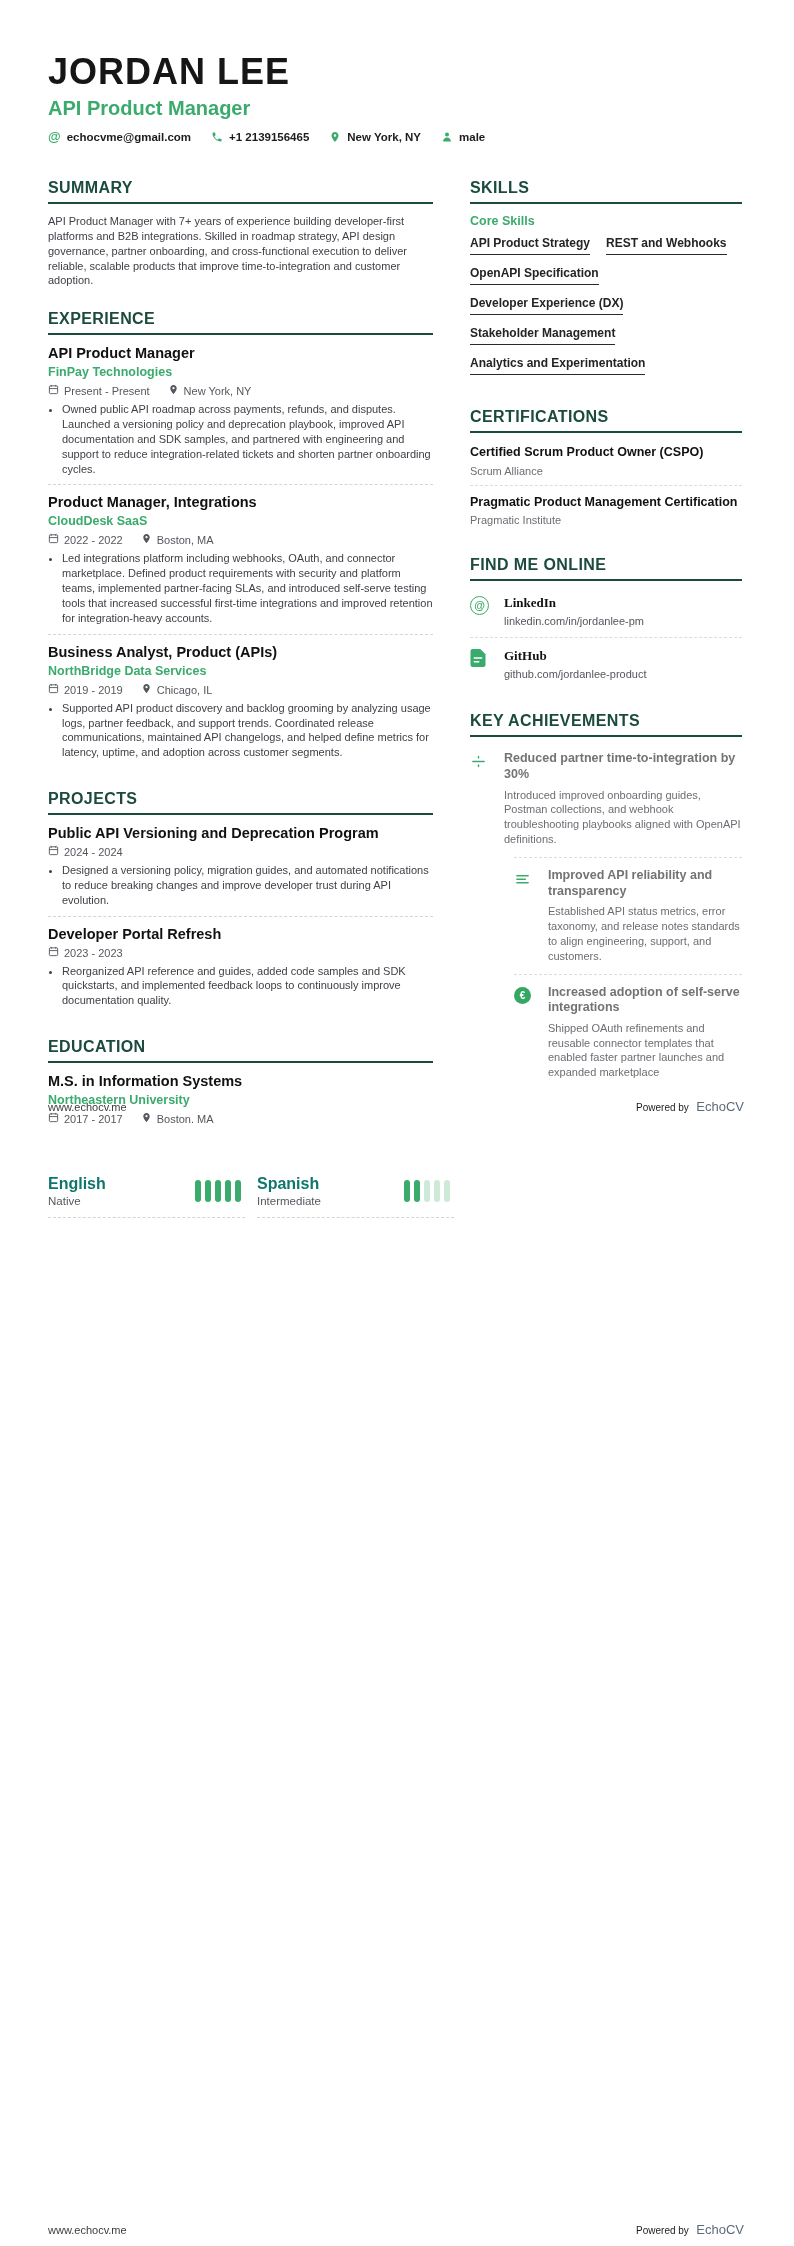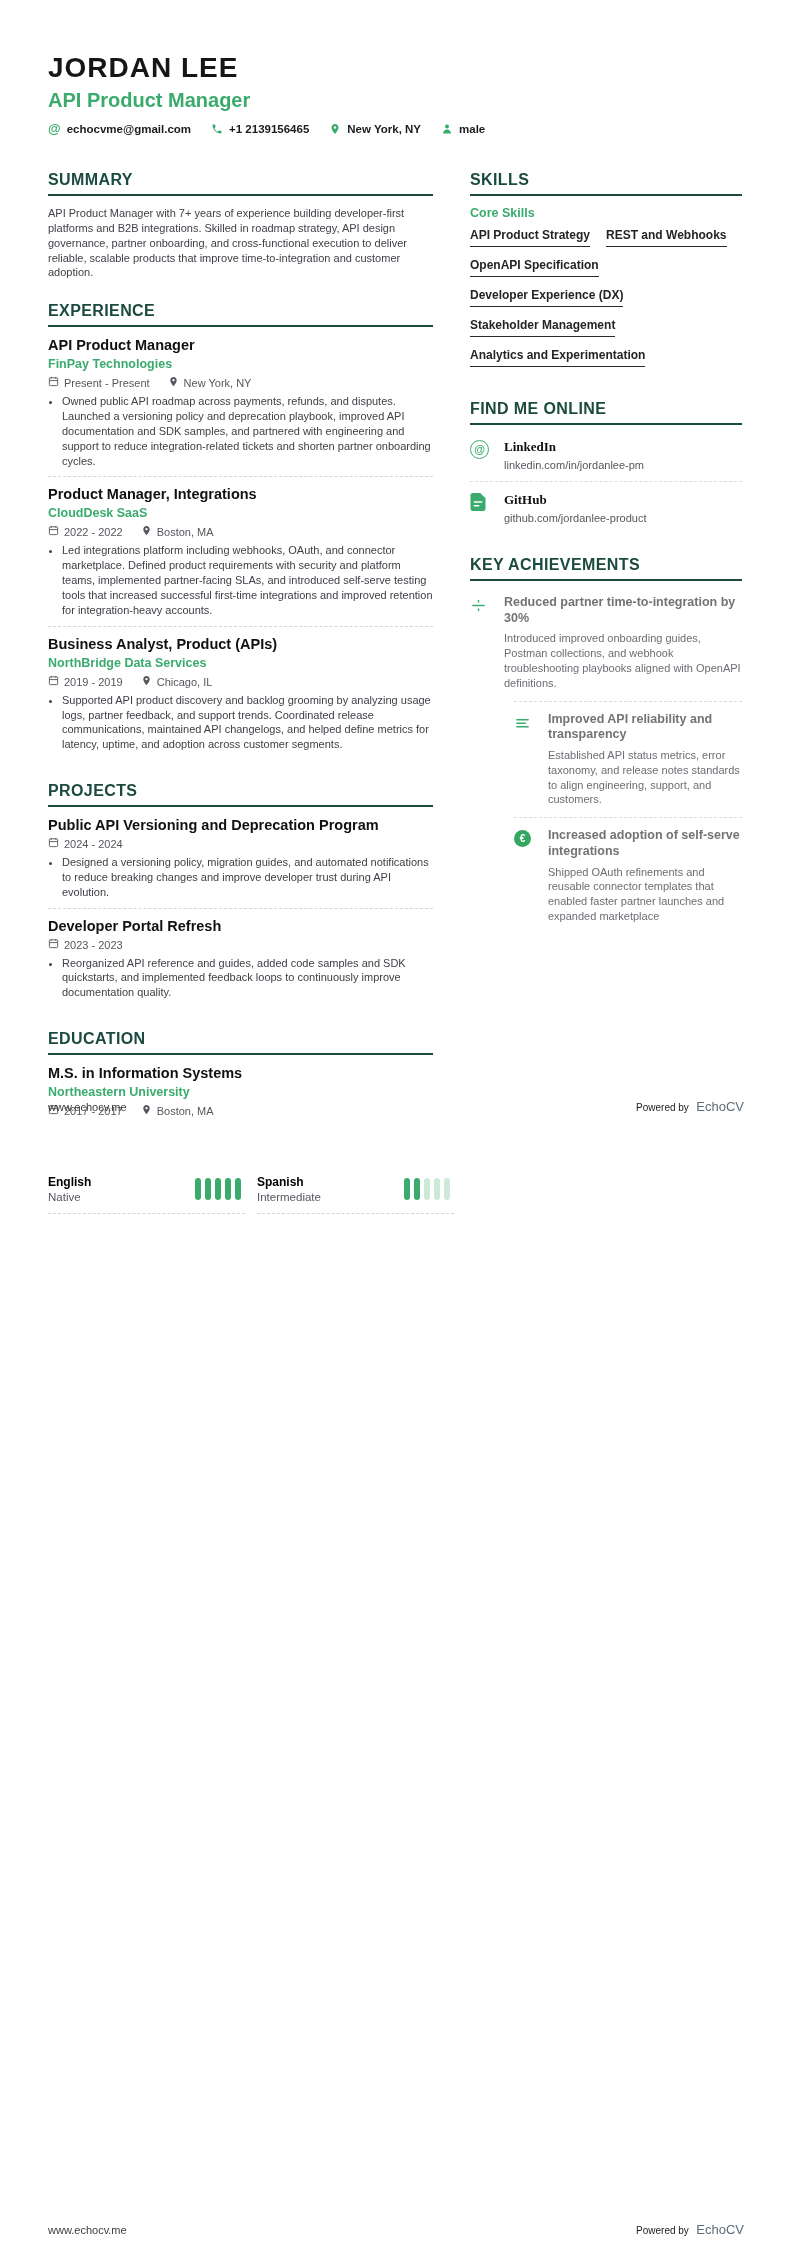--- a/index.html
+++ b/index.html
@@ -1,20 +1,20 @@
 <!DOCTYPE html>
 <html><head>
 <meta charset="utf-8">
 <style>
   html,body{margin:0;padding:0;background:#fff;}
   body{font-family:"Liberation Sans", sans-serif; color:#222; width:794px;}
   .page{width:794px;height:1123px;position:relative;overflow:hidden;background:#fff;}
   .inner{padding:54px 50px 0 48px;}
   
-  .name{font-size:28px;font-weight:800;letter-spacing:1px;color:#161616;line-height:1;}
+  .name{font-size:36px;font-weight:800;letter-spacing:1px;color:#161616;line-height:1;}
   .job-title{font-size:20px;font-weight:700;color:#3bab6d;margin-top:7px;}
   .contact-row{display:flex;align-items:center;gap:20px;margin-top:10px;}
   .contact-item{display:flex;align-items:center;gap:6px;font-size:11.5px;font-weight:700;color:#1c1c1c;}
   .cicon{color:#3bab6d;display:inline-flex;align-items:center;}
   .cicon svg{width:12px;height:12px;}
   .at-glyph{font-size:13px;font-weight:700;color:#3bab6d;line-height:1;}
   
   .cols{display:flex;gap:37px;margin-top:36px;}
   .col-left{width:385px;flex:none;}
   .col-right{width:272px;flex:none;}
@@ -52,21 +52,21 @@
   .ach{display:flex;gap:12px;padding:4px 0 10px 0;}
   .ach + .ach{border-top:1px dashed #dcdcdc;padding-top:10px;margin-left:44px;}
   .ach-icon{width:22px;flex:none;padding-top:2px;color:#3bab6d;}
   .ach-icon svg{width:17px;height:17px;}
   .euro-circle{width:17px;height:17px;border-radius:50%;background:#34a862;color:#fff;font-size:10px;font-weight:700;display:flex;align-items:center;justify-content:center;}
   .ach-title{font-size:12.5px;font-weight:800;color:#737373;line-height:1.25;}
   .ach-desc{font-size:11px;line-height:1.35;color:#6b6e73;margin-top:5px;}
   
   .lang-grid{display:flex;gap:12px;padding:52px 0 0 48px;}
   .lang-cell{width:197px;display:flex;justify-content:space-between;align-items:center;border-bottom:1px dashed #d5d5d5;padding-bottom:10px;}
-  .lang-name{font-size:12px;font-weight:800;color:#000000;}
+  .lang-name{font-size:16px;font-weight:800;color:#0f766e;}
   .lang-level{font-size:11.5px;color:#54575d;margin-top:2px;}
   .bars{display:flex;gap:4px;align-items:center;margin-right:4px;}
   .bar{width:6px;height:22px;border-radius:3px;display:inline-block;}
   .bar.filled{background:#3bab6d;}
   .bar.empty{background:#cde9d8;}
   
   .footer{position:absolute;left:48px;right:50px;bottom:8px;display:flex;justify-content:space-between;align-items:baseline;}
   .site{font-size:11px;color:#3c3c3c;}
   .powered{font-size:10px;color:#1c1c1c;}
   .brand{font-size:13px;color:#5d6b78;margin-left:3px;}
@@ -273,20 +273,31 @@
           <div class="skill-wrap">
             <span class="skill">API Product Strategy</span>
             <span class="skill">REST and Webhooks</span>
             <span class="skill">OpenAPI Specification</span>
             <span class="skill">Developer Experience (DX)</span>
             <span class="skill">Stakeholder Management</span>
             <span class="skill">Analytics and Experimentation</span>
           </div>
         </div>
 
+        <div class="sec">
+          <div class="sec-h">CERTIFICATIONS</div>
+          <div class="cert">
+            <div class="cert-name">Certified Scrum Product Owner (CSPO)</div>
+            <div class="cert-issuer">Scrum Alliance</div>
+          </div>
+          <div class="cert">
+            <div class="cert-name">Pragmatic Product Management Certification</div>
+            <div class="cert-issuer">Pragmatic Institute</div>
+          </div>
+        </div>
 
         <div class="sec">
           <div class="sec-h">FIND ME ONLINE</div>
           <div class="link-row">
             <span class="link-icon">
                 <span class="at-circle">@</span>
               </span>
             <span>
               <div class="link-label">LinkedIn</div>
               <div class="link-url">linkedin.com/in/jordanlee-pm</div>

